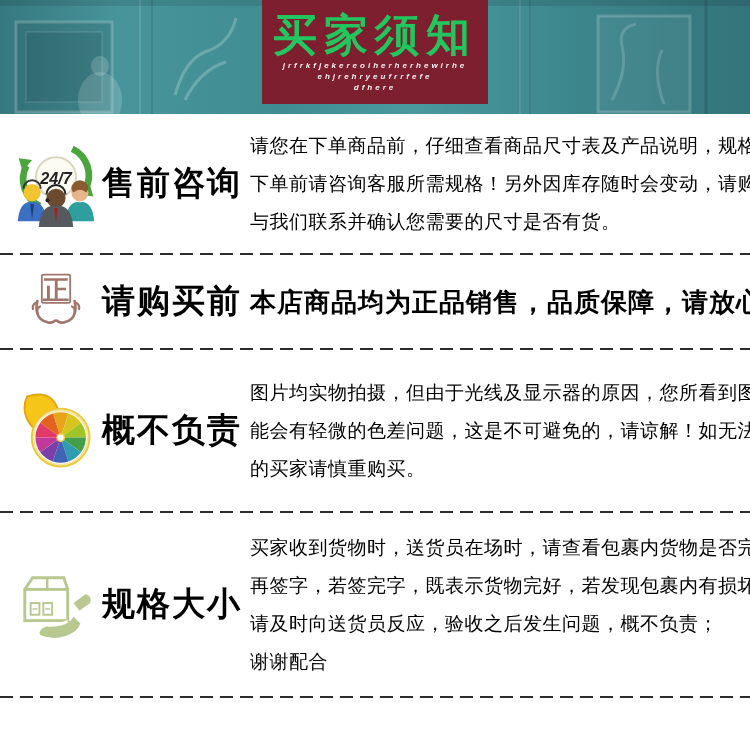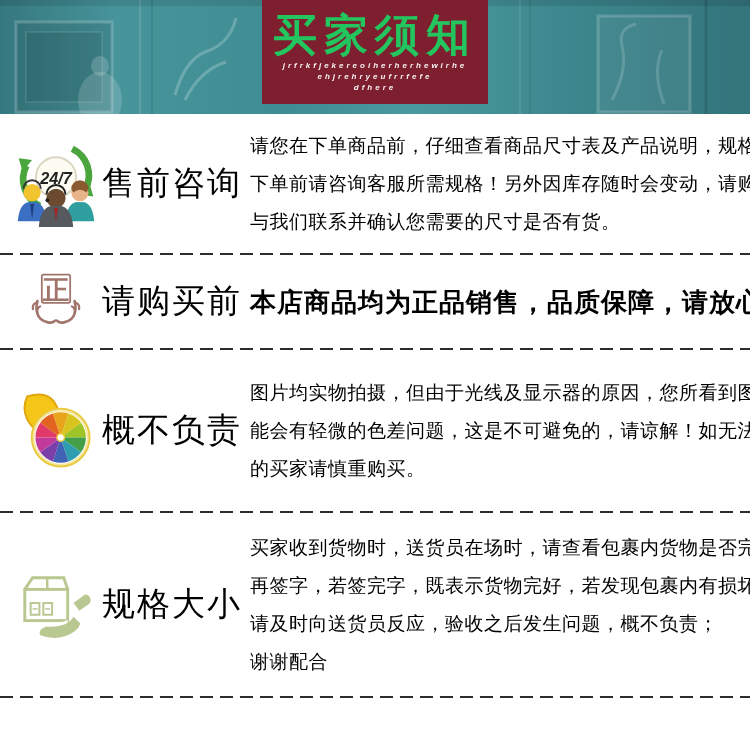--- a/index.html
+++ b/index.html
@@ -13,21 +13,21 @@
              background:#7d1f2e;text-align:center;}
   .main-title{margin:0;padding-top:12px;font-family:"Liberation Serif",serif;
               font-weight:700;font-size:44px;line-height:48px;letter-spacing:7px;
               color:#22c55e;white-space:nowrap;}
   .sub-line{font-size:8px;font-weight:700;letter-spacing:3px;line-height:11px;
             color:#fff;opacity:.95;white-space:nowrap;font-style:italic;}
   
   .row{display:flex;align-items:center;width:750px;box-sizing:border-box;padding:0 6px 0 10px;background:#fff;}
   .row-1{height:139px}.row-2{height:93px}.row-3{height:161px}.row-4{height:183px}
   .icon-cell{width:92px;flex:0 0 92px;display:flex;align-items:center;justify-content:center;}
-  .title-cell{width:148px;flex:0 0 148px;font-size:33px;font-weight:400;
+  .title-cell{width:148px;flex:0 0 148px;font-size:33px;font-weight:700;
               letter-spacing:2px;white-space:nowrap;color:#000;}
   .body-cell{flex:1;}
   .body-cell p{margin:0;font-size:19px;line-height:38px;letter-spacing:.5px;color:#000;white-space:nowrap;}
   .body-large p{font-size:26px;font-weight:600;line-height:34px;letter-spacing:1px;}
   .divider{width:750px;height:2px;
            background:repeating-linear-gradient(to right,#2d2d2d 0 13px,transparent 13px 20px);}
   .footer-space{width:750px;height:32px;background:#fff;}
 </style>
 </head>
 <body>

